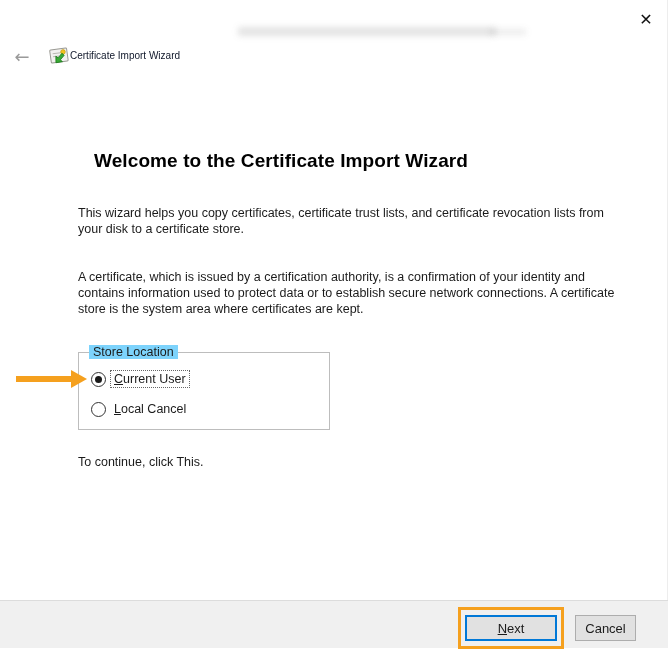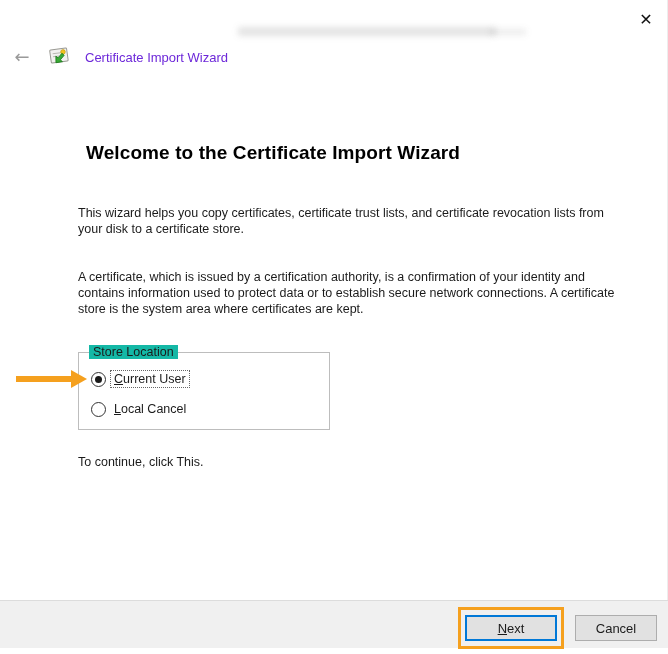--- a/index.html
+++ b/index.html
@@ -53,22 +53,22 @@
     font-size: 18px; color: #9a9a9a;
     display: flex; align-items: center; justify-content: center;
     background: transparent; border: none; line-height: 1;
     font-family: "DejaVu Sans", sans-serif;
   }
   .wizard-icon {
     position: absolute; top: 45px; left: 48px;
     width: 22px; height: 22px;
   }
   .header-title {
-    position: absolute; top: 50px; left: 85px;
-    font-size: 13px; color: #6d28d9;
+    position: absolute; top: 50px; left: 70px;
+    font-size: 10px; color: #0f172a;
   }
 
   
   .main-heading {
     position: absolute; top: 134px; left: 78px;
     font-size: 19px; font-weight: bold; color: #000;
     letter-spacing: 0.1px;
   }
   .para {
     position: absolute; left: 78px;
@@ -79,21 +79,21 @@
   .para-description { top: 269px; }
 
   
   .groupbox {
     position: absolute; top: 352px; left: 78px;
     width: 252px; height: 78px;
     border: 1px solid #bdbdbd;
   }
   .groupbox-label {
     position: absolute; top: -8px; left: 10px;
-    background: #14b8a6;
+    background: #7dd3fc;
     padding: 0 4px;
     font-size: 12.5px; color: #1b1b1b;
   }
   .radio-row {
     position: absolute; left: 12px;
     display: flex; align-items: center;
     height: 18px;
   }
   .radio-row-0 { top: 17px; align-items: center; }
   .radio-row-1 { top: 47px; }
@@ -152,21 +152,21 @@
     background: #e1e1e1;
     display: flex; align-items: center; justify-content: center;
     cursor: pointer;
   }
   .next-btn {
     width: 92px; height: 26px;
     border: 2px solid #0078d7;
   }
   .cancel-btn {
     position: absolute; top: 14px; left: 575px;
-    width: 82px; height: 26px;
+    width: 61px; height: 26px;
     border: 1px solid #adadad;
   }
 </style>
 </head>
 <body>
 
 <div class="dialog">
 
   <div class="dialog-right-edge"></div>
 
@@ -184,21 +184,21 @@
         <line x1="5" y1="8" x2="13" y2="8" stroke="#b9b8b2" stroke-width="1"></line>
         <line x1="5" y1="11" x2="11" y2="11" stroke="#b9b8b2" stroke-width="1"></line>
         <circle cx="15.5" cy="7.5" r="2.3" fill="#f2c41d" stroke="#c79a10" stroke-width="0.7"></circle>
       </g>
       <path d="M10 8 L10 14 L7.2 14 L11.5 19 L15.8 14 L13 14 L13 8 Z" fill="#39a935" stroke="#1e7d1c" stroke-width="0.8" transform="rotate(40 11.5 13.5)"></path>
     </svg>
   </span>
 
   <span class="header-title">Certificate Import Wizard</span>
 
-  <h1 class="main-heading" style="margin:8px">Welcome to the Certificate Import Wizard</h1>
+  <h1 class="main-heading" style="margin:16px">Welcome to the Certificate Import Wizard</h1>
 
   <p class="para para-intro" style="margin:0">This wizard helps you copy certificates, certificate trust lists, and certificate revocation lists from your disk to a certificate store.</p>
 
   <p class="para para-description" style="margin:0">A certificate, which is issued by a certification authority, is a confirmation of your identity and contains information used to protect data or to establish secure network connections. A certificate store is the system area where certificates are kept.</p>
 
   <div class="groupbox">
     <span class="groupbox-label">Store Location</span>
 
     <div class="radio-row radio-row-0">
       <span class="radio-circle checked"></span>

